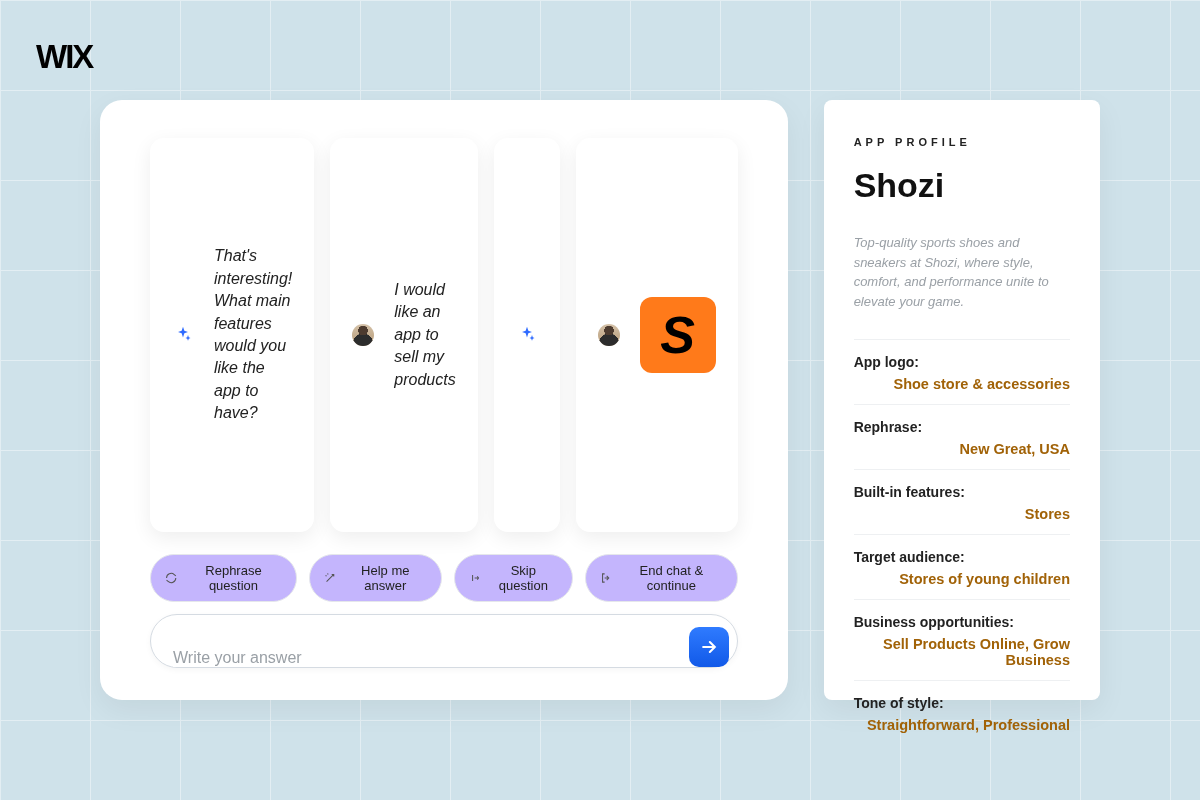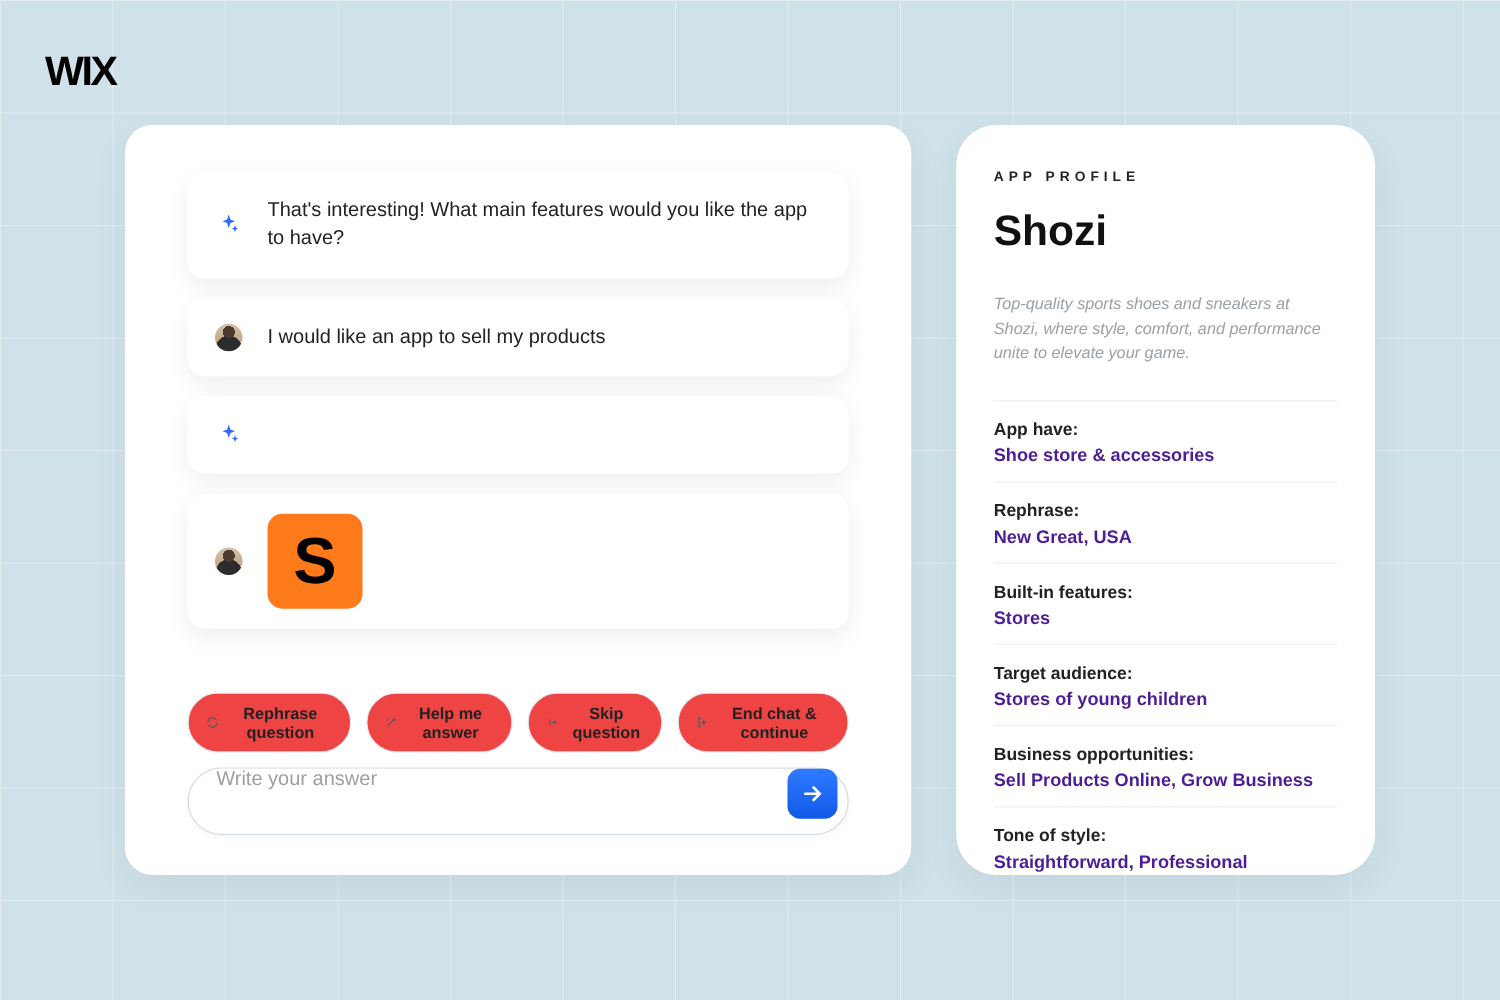--- a/index.html
+++ b/index.html
@@ -37,22 +37,23 @@
     border-radius: 22px;
     box-shadow: 0 10px 30px rgba(0,0,0,0.06);
     padding: 38px 50px 32px 50px;
     display: flex;
     flex-direction: column;
   }
 
   .chat-scroll {
     flex: 1;
     display: flex;
-    flex-direction: column;
+    flex-direction: row;
     gap: 16px;
+    font-style: italic;
   }
 
   .msg {
     background: #fff;
     border-radius: 14px;
     box-shadow: 0 6px 20px rgba(0,0,0,0.07);
     padding: 20px 22px;
     display: flex;
     align-items: center;
     gap: 20px;
@@ -91,74 +92,74 @@
     line-height: 1;
   }
 
   
   .chip-row {
     display: flex; gap: 12px; margin-top: 22px; margin-bottom: 12px;
   }
   .chip {
     border: 1px solid #e5e7eb;
     border-radius: 999px;
-    background: #ef4444;
+    background: #c4b5fd;
     padding: 8px 14px;
     font-size: 13px;
     display: inline-flex; align-items: center; gap: 8px;
-    color: #222; cursor: pointer; font-weight: bold;
+    color: #222; cursor: pointer;
   }
   .chip svg { width: 14px; height: 14px; stroke: #555; }
 
   
   .composer {
     border: 1px solid #d5dbe2;
     border-radius: 28px;
     height: 54px;
-    display: flex; align-items: flex-start;
+    display: flex; align-items: flex-end;
     padding: 0 8px 0 22px;
     gap: 12px;
     box-shadow: 0 2px 6px rgba(0,0,0,0.04);
   }
   .composer input {
     flex: 1; border: 0; outline: 0; font-size: 16px; color: #333;
   }
   .composer input::placeholder { color: #9aa0a6; }
   .send-btn {
     width: 40px; height: 40px; border-radius: 10px;
     background: linear-gradient(180deg,#2f7bff,#1159e8);
     display: inline-flex; align-items: center; justify-content: center;
     cursor: pointer;
   }
   .send-btn svg { width: 20px; height: 20px; stroke:#fff; }
 
   
   .profile-panel {
-    width: 335px;
+    width: 288px;
     background: #fff;
-    border-radius: 32px;
+    border-radius: 8px;
     box-shadow: 0 10px 30px rgba(0,0,0,0.06);
     padding: 36px 30px 34px 30px;
     position: relative;
   }
 
   .profile-label {
     font-size: 11px; letter-spacing: 4px; font-weight: 700; color:#222;
     margin-bottom: 18px;
   }
   .profile-title {
     font-size: 34px; font-weight: 700; color:#111; margin-bottom: 28px;
   }
   .profile-desc {
     font-size: 13px; color:#9aa0a6; line-height: 1.5; margin-bottom: 28px; font-style: italic;
   }
 
   .prop { border-top: 1px solid #eef0f2; padding: 14px 0 12px 0; }
   .prop .k { font-size: 14px; font-weight: 700; color:#222; margin-bottom: 6px; }
-  .prop .v { font-size: 14.5px; font-weight: 600; color:#4c1d95; }
+  .prop .v { font-size: 14.5px; font-weight: 600; color:#a16207;text-align:right; }
   
   .chat-panel::after{
     content:""; position:absolute;
   }
 </style>
 </head>
 <body>
 
 <div class="wix-logo">WIX</div>
 
@@ -237,21 +238,21 @@
 
   </div>
 
   <div class="profile-panel">
 
     <div class="profile-label">APP PROFILE</div>
     <div class="profile-title">Shozi</div>
     <div class="profile-desc">Top-quality sports shoes and sneakers at Shozi, where style, comfort, and performance unite to elevate your game.</div>
 
     <div class="prop">
-      <div class="k">App have:</div>
+      <div class="k">App logo:</div>
       <div class="v">Shoe store &amp; accessories</div>
     </div>
     <div class="prop">
       <div class="k">Rephrase:</div>
       <div class="v">New Great, USA</div>
     </div>
     <div class="prop">
       <div class="k">Built-in features:</div>
       <div class="v">Stores</div>
     </div>

